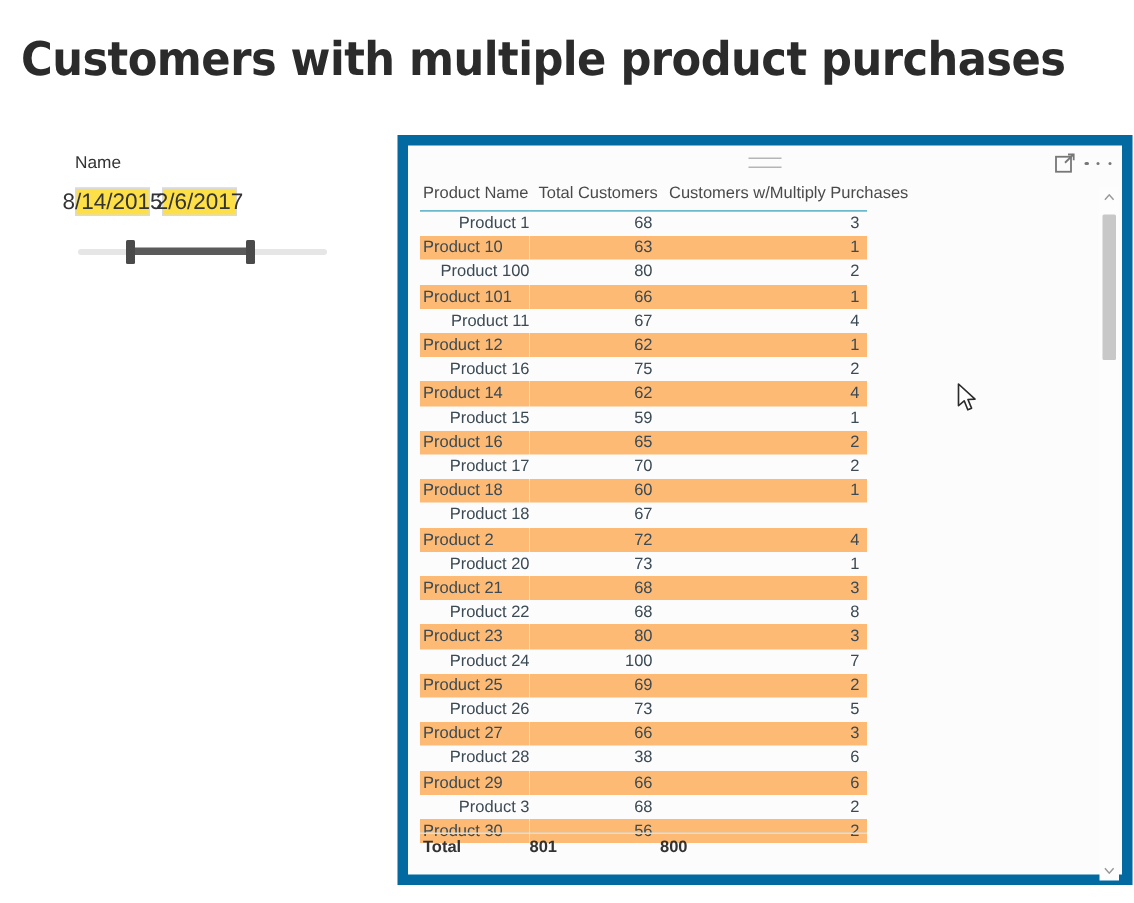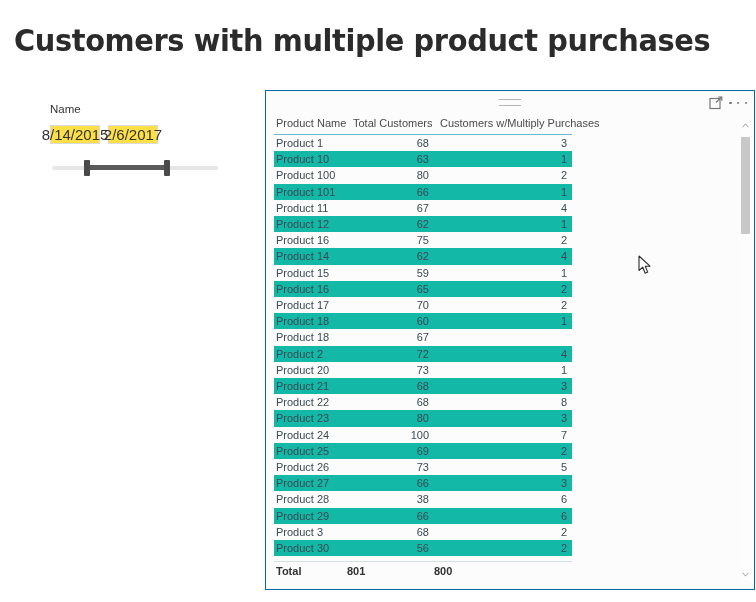--- a/index.html
+++ b/index.html
@@ -96,21 +96,21 @@
   .slicer-handle.right { left: 114px; }
 
   
   #table-visual {
     position: absolute;
     left: 265px;
     top: 90px;
     width: 490px;
     height: 500px;
     background: #fcfcfc;
-    border: 1px solid #0369a1;
+    border: 7px solid #0369a1;
     box-sizing: border-box;
   }
   .visual-header {
     position: relative;
     height: 24px;
   }
   #drag-handle {
     position: absolute;
     left: 50%;
     transform: translateX(-50%);
@@ -181,22 +181,22 @@
   tbody td {
     height: 16.2px;
     line-height: 16.2px;
     padding: 0;
     font-size: 11px;
     white-space: nowrap;
     overflow: hidden;
   }
   tbody td.v-name { text-align: left; padding-left: 2px; color: #3b4a54; }
   tbody td.v-num  { text-align: right; padding-right: 5px; color: #3b4a54; }
-  tbody tr.odd td { background: #14b8a6; }
-  tbody tr.even td { background: transparent; }
+  tbody tr.odd td { background: #fdba74; }
+  tbody tr.even td { background: transparent; text-align: right; }
 
   tfoot td {
     height: 19px;
     line-height: 19px;
     font-size: 11px;
     font-weight: bold;
     color: #333333;
     border-top: 1.4px solid #cfe2e8;
     padding: 0;
   }

